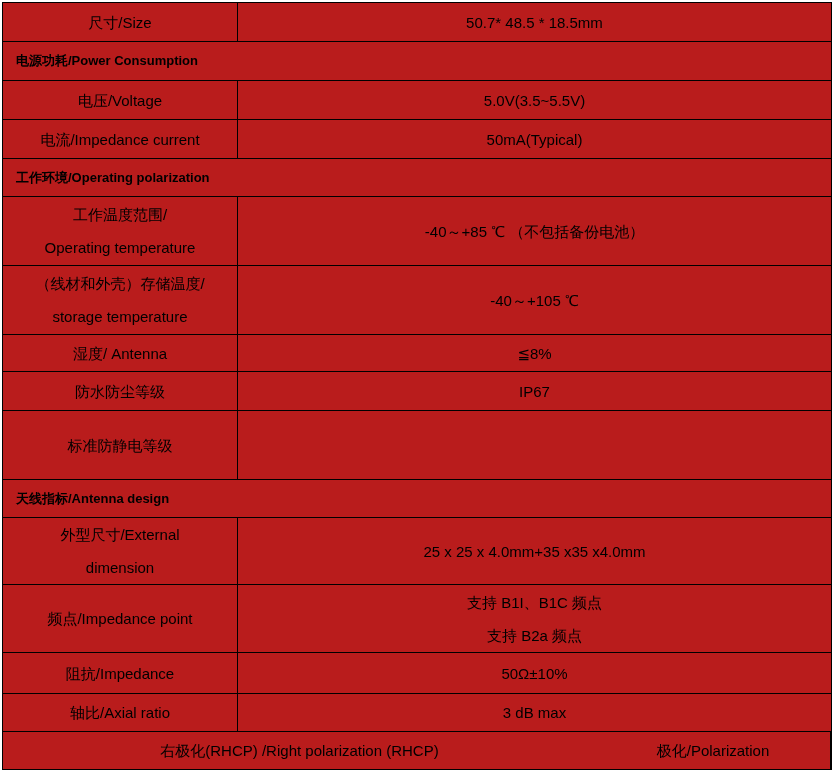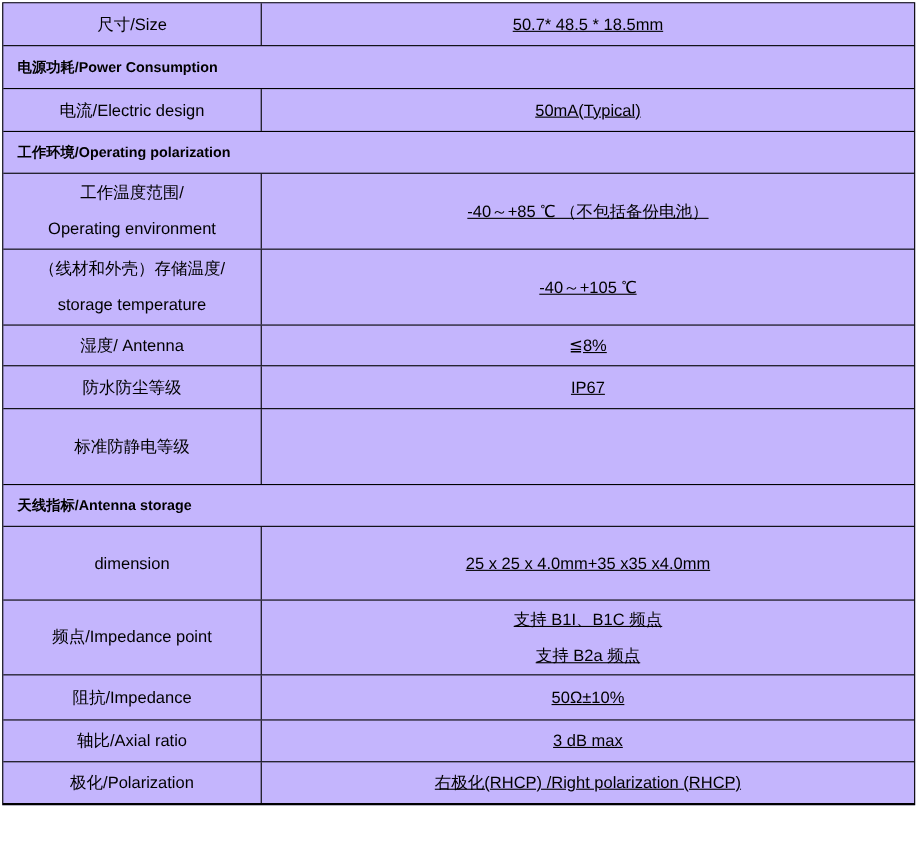--- a/index.html
+++ b/index.html
@@ -12,21 +12,21 @@
     color: #000000;
     -webkit-font-smoothing: antialiased;
   }
   .spec-table {
     position: absolute;
     left: 2px;
     top: 2px;
     width: 828px;
     border: 1px solid #000;
     border-bottom-width: 2px;
-    background: #c4b5fd;
+    background: #b91c1c;
   }
   .row {
     display: flex;
     box-sizing: border-box;
     border-top: 1px solid #000;
     align-items: stretch;
   }
   .row:first-child { border-top: none; }
   .cell {
     display: flex;
@@ -42,21 +42,20 @@
     border-right: 1px solid #000;
     text-align: center;
     align-items: center;
     padding: 0 6px;
   }
   .value-cell {
     flex: 1 1 auto;
     text-align: left;
     align-items: center;
     padding: 0 8px;
-    text-decoration: underline;
   }
   .section-row .cell {
     flex: 1 1 auto;
     padding-left: 13px;
     text-align: left;
     align-items: flex-start;
     font-weight: bold;
     font-size: 13px;
   }
 </style>
@@ -71,38 +70,46 @@
     </div>
     <div class="cell value-cell">
       <span>50.7* 48.5 * 18.5mm</span>
     </div>
   </div>
 
   <div class="row section-row" style="height:39px">
     <div class="cell">电源功耗/Power Consumption</div>
   </div>
 
+  <div class="row" style="height:39px">
+    <div class="cell label-cell">
+      <span>电压/Voltage</span>
+    </div>
+    <div class="cell value-cell">
+      <span>5.0V(3.5~5.5V)</span>
+    </div>
+  </div>
 
   <div class="row" style="height:39px">
     <div class="cell label-cell">
-      <span>电流/Electric design</span>
+      <span>电流/Impedance current</span>
     </div>
     <div class="cell value-cell">
       <span>50mA(Typical)</span>
     </div>
   </div>
 
   <div class="row section-row" style="height:38px">
     <div class="cell">工作环境/Operating polarization</div>
   </div>
 
   <div class="row" style="height:69px">
     <div class="cell label-cell">
       <span>工作温度范围/</span>
-      <span>Operating environment</span>
+      <span>Operating temperature</span>
     </div>
     <div class="cell value-cell">
       <span>-40～+85 ℃ （不包括备份电池）</span>
     </div>
   </div>
 
   <div class="row" style="height:69px">
     <div class="cell label-cell">
       <span>（线材和外壳）存储温度/</span>
       <span>storage temperature</span>
@@ -130,25 +137,26 @@
     </div>
   </div>
 
   <div class="row" style="height:69px">
     <div class="cell label-cell">
       <span>标准防静电等级</span>
     </div>
   </div>
 
   <div class="row section-row" style="height:38px">
-    <div class="cell">天线指标/Antenna storage</div>
+    <div class="cell">天线指标/Antenna design</div>
   </div>
 
   <div class="row" style="height:67px">
     <div class="cell label-cell">
+      <span>外型尺寸/External</span>
       <span>dimension</span>
     </div>
     <div class="cell value-cell">
       <span>25 x 25 x 4.0mm+35 x35 x4.0mm</span>
     </div>
   </div>
 
   <div class="row" style="height:68px">
     <div class="cell label-cell">
       <span>频点/Impedance point</span>
@@ -171,21 +179,21 @@
   <div class="row" style="height:38px">
     <div class="cell label-cell">
       <span>轴比/Axial ratio</span>
     </div>
     <div class="cell value-cell">
       <span>3 dB max</span>
     </div>
   </div>
 
   <div class="row" style="height:38px">
+    <div class="cell value-cell">
+      <span>右极化(RHCP) /Right polarization (RHCP)</span>
+    </div>
     <div class="cell label-cell">
       <span>极化/Polarization</span>
-    </div>
-    <div class="cell value-cell">
-      <span>右极化(RHCP) /Right polarization (RHCP)</span>
     </div>
   </div>
 
 </div>
 
 </body></html>

